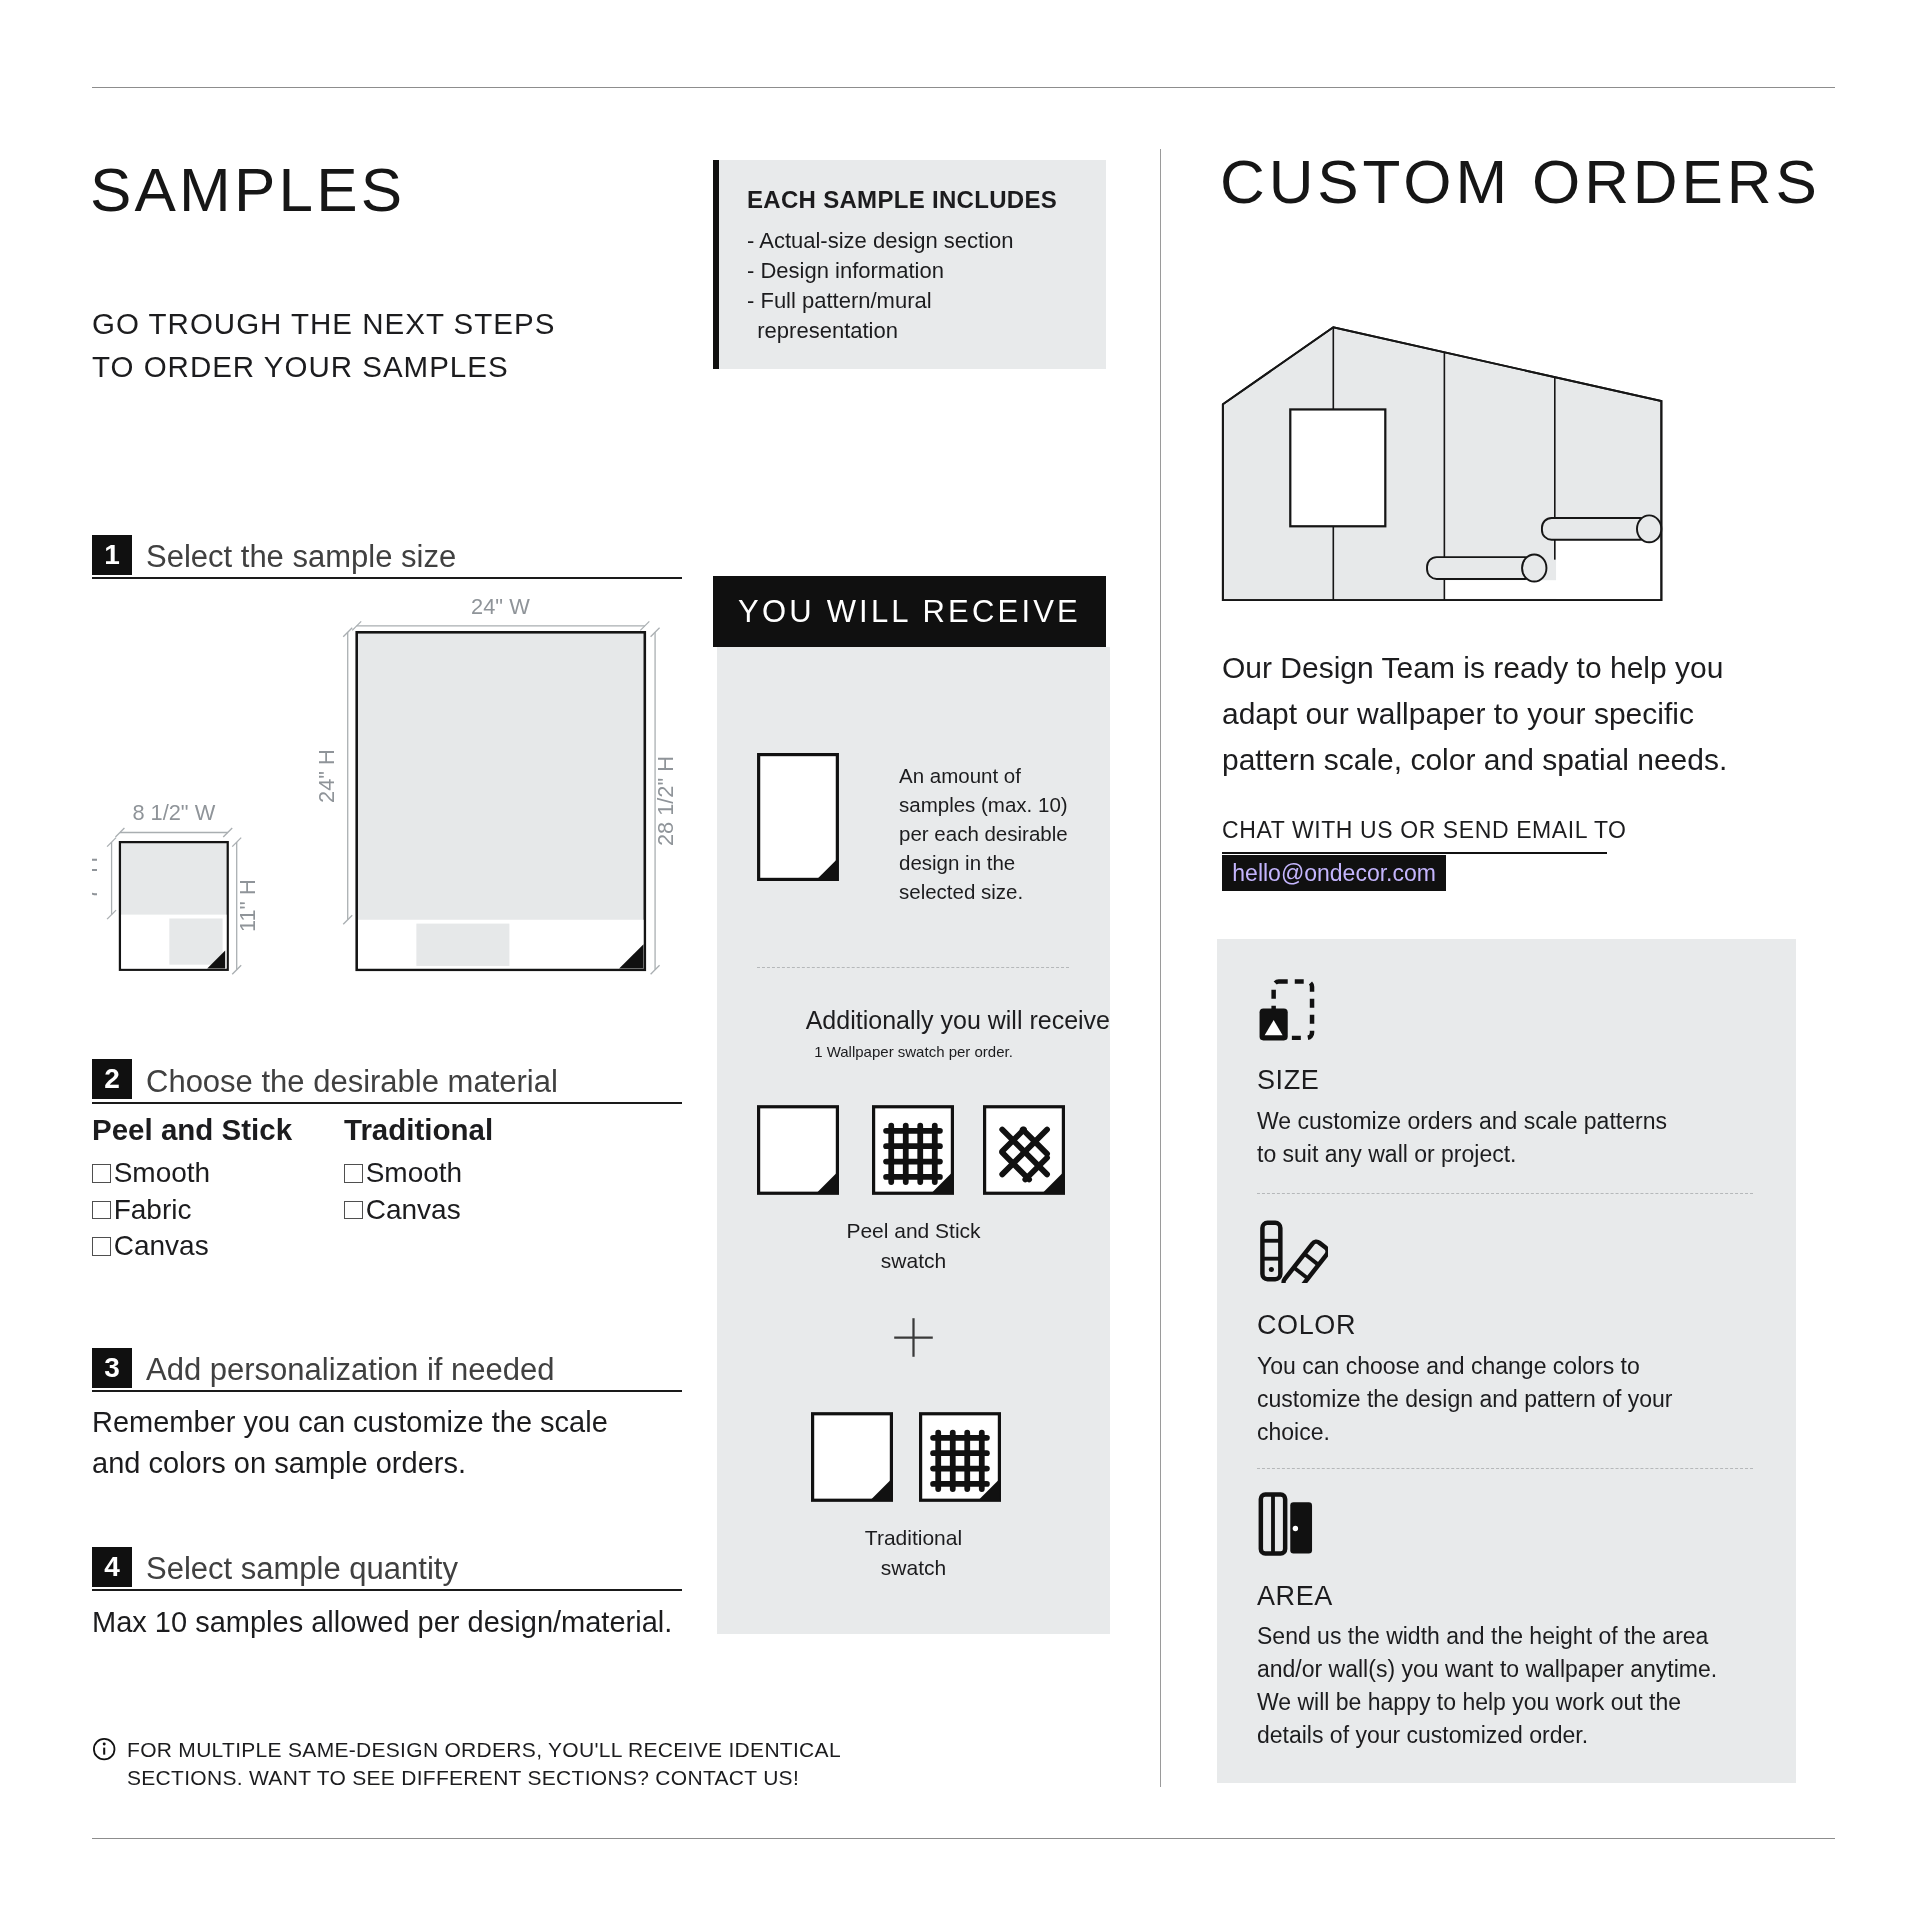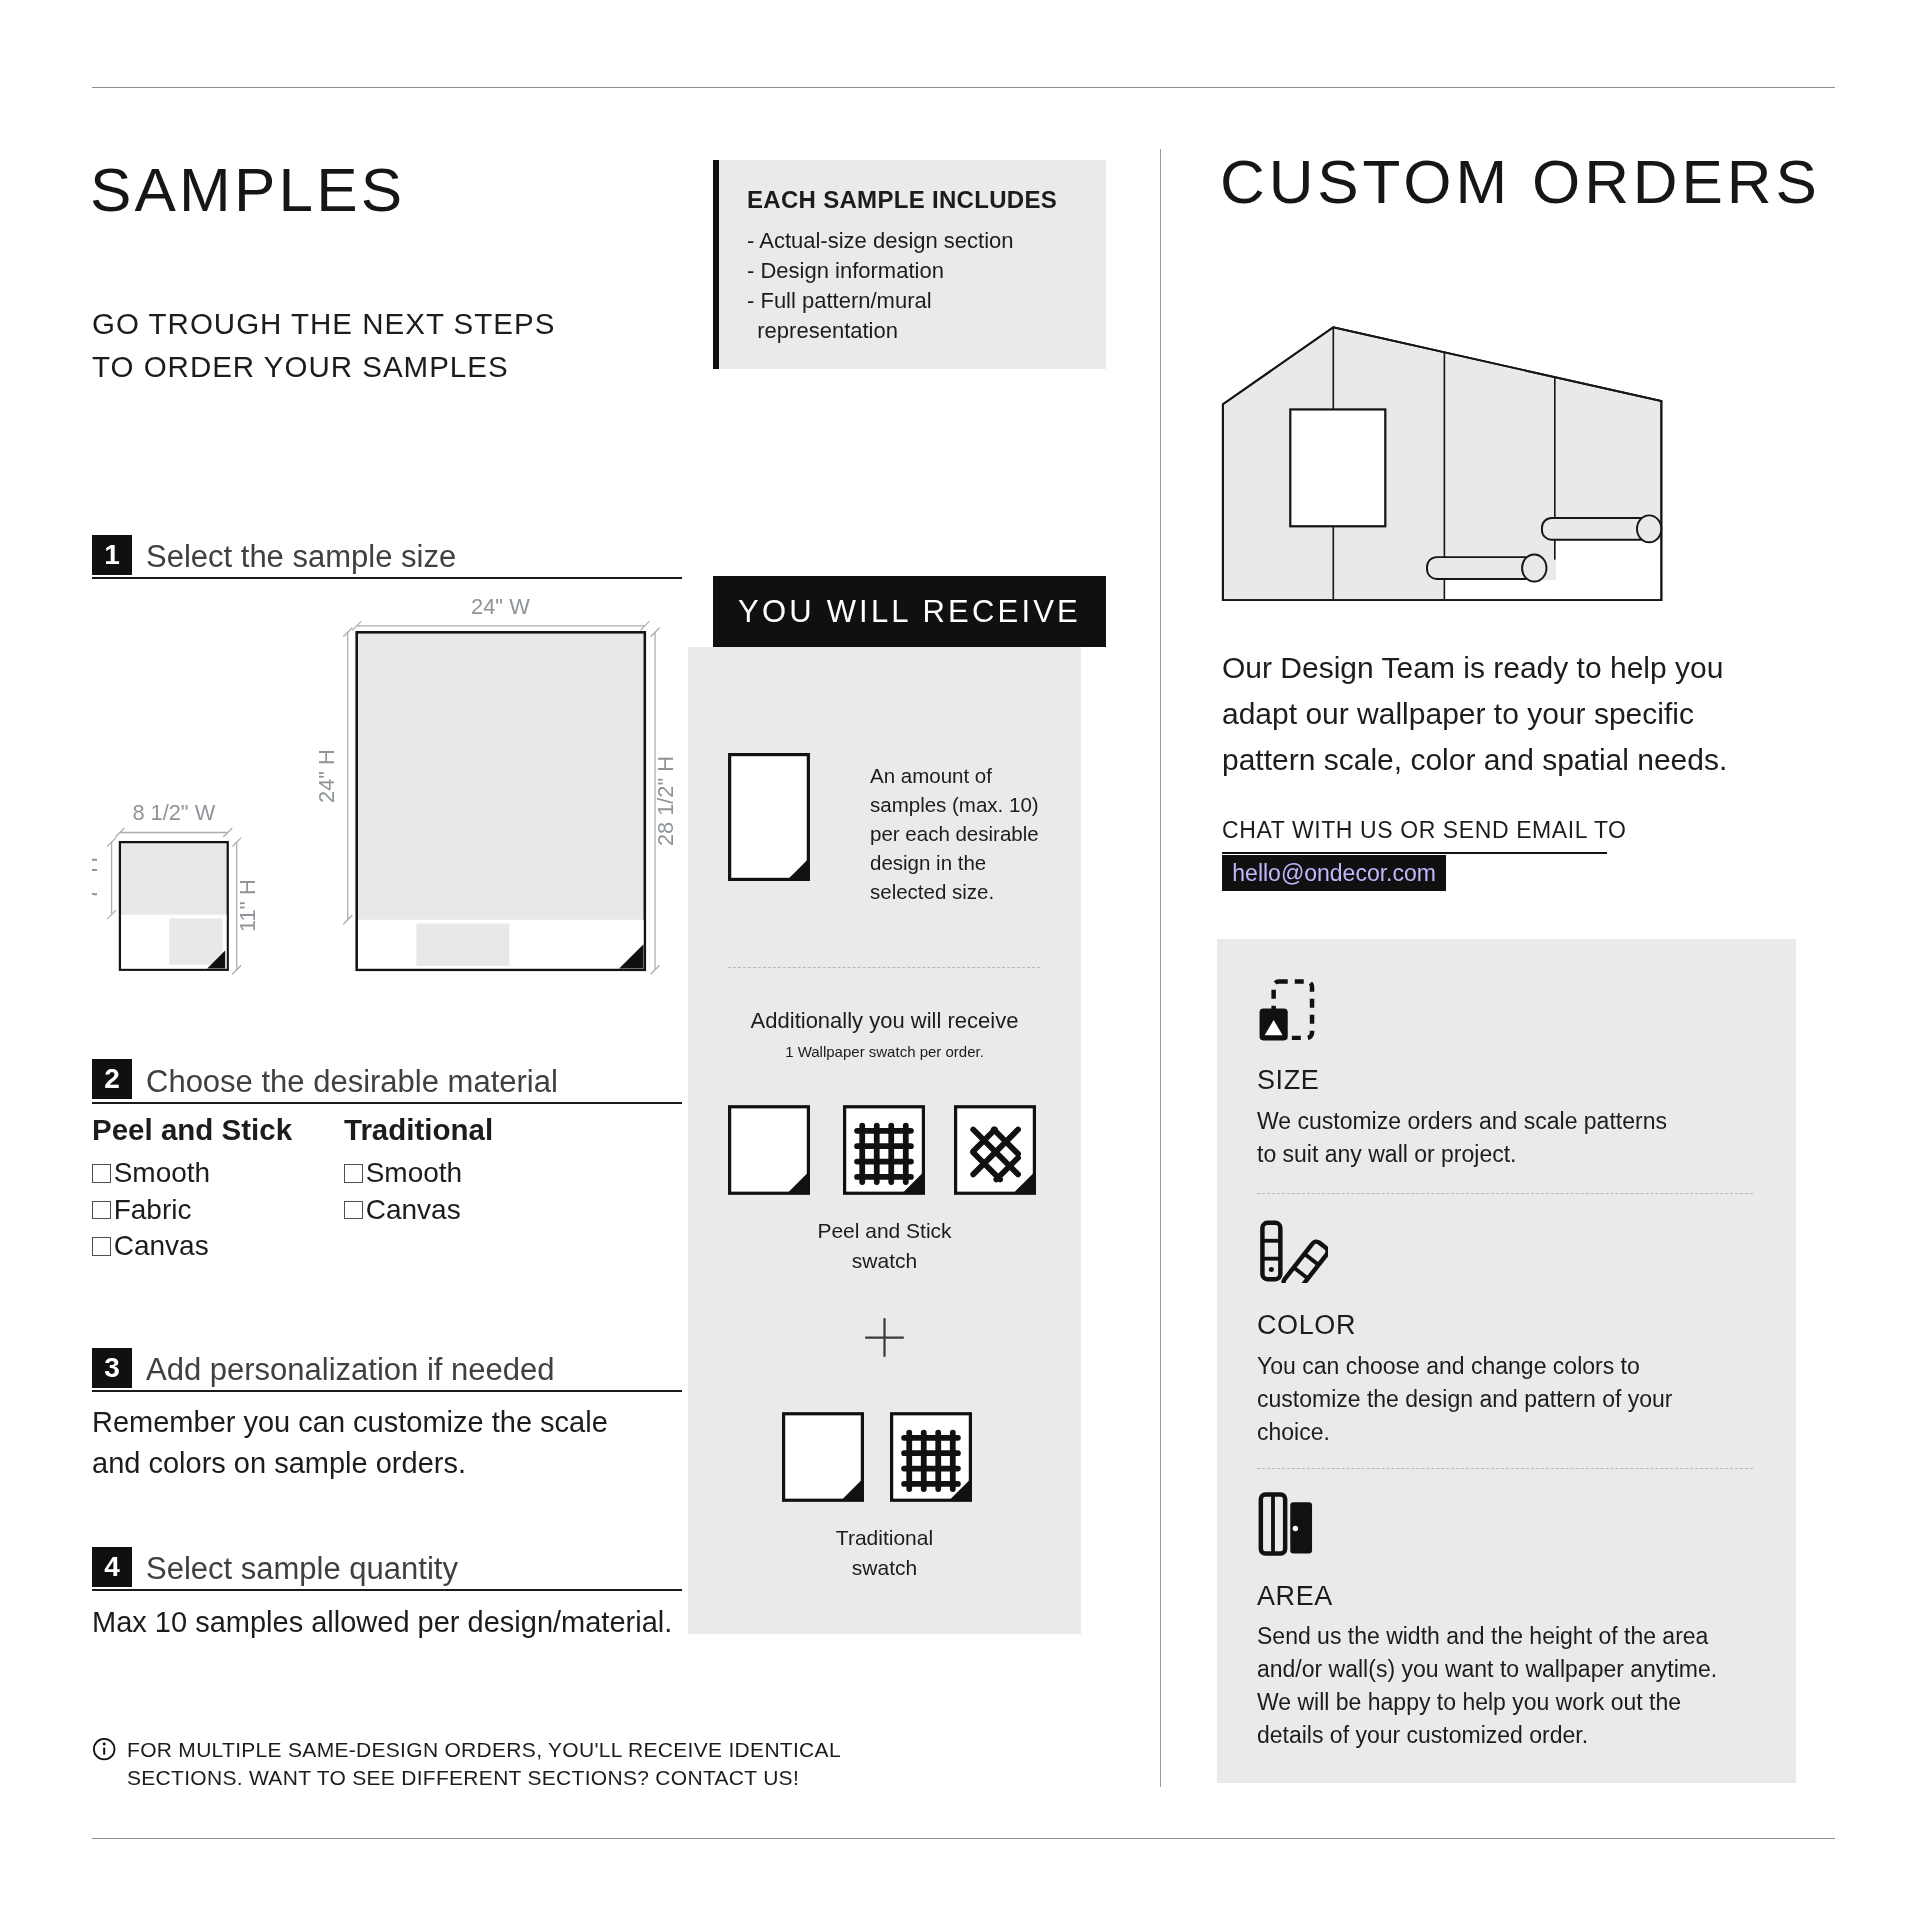--- a/index.html
+++ b/index.html
@@ -160,38 +160,38 @@
     <div class="abs" style="left:34px;top:66px;">
       <div class="inc-item">- Actual-size design section</div>
       <div class="inc-item">- Design information</div>
       <div class="inc-item">- Full pattern/mural</div>
       <div class="inc-item" style="margin-left:10.3px;">representation</div>
     </div>
   </div>
 
   <div class="abs blackhead" style="left:713px;top:576px;width:393px;height:71px;">YOU WILL RECEIVE</div>
 
-  <div class="abs graybox" style="left:688px;top:647px;width:393px;height:987px;">
+  <div class="abs graybox" style="left:717px;top:647px;width:393px;height:987px;">
 
     <svg class="abs" style="left:40px;top:106px;" width="82" height="128" viewBox="0 0 128 200">
       <rect x="2.5" y="2.5" width="123" height="195" fill="#ffffff" stroke="#111" stroke-width="5"></rect>
       <polygon points="125,166 125,197 94,197" fill="#111"></polygon>
     </svg>
     <div class="abs" style="left:182px;top:114px;">
       <div class="mid-text">An amount of</div>
       <div class="mid-text">samples (max. 10)</div>
       <div class="mid-text">per each desirable</div>
       <div class="mid-text">design in the</div>
       <div class="mid-text">selected size.</div>
     </div>
 
     <div class="abs dashed" style="left:40px;top:320px;width:312px;"></div>
 
     <div class="abs centered" style="left:0;top:358px;width:393px;">
-      <div class="mid-text" style="font-size:22px;line-height:31px;">Additionally you will receive</div>
+      <div class="mid-text" style="font-size:25px;line-height:31px;text-align:right;">Additionally you will receive</div>
       <div class="mid-text" style="font-size:15px;line-height:31px;">1 Wallpaper swatch per order.</div>
     </div>
 
     <svg class="abs" style="left:40px;top:458px;" width="82" height="90" viewBox="0 0 128 140">
       <rect x="2.5" y="2.5" width="123" height="135" fill="#fff" stroke="#111" stroke-width="5"></rect>
       <polygon points="125,105 125,137 93,137" fill="#111"></polygon>
     </svg>
     <svg class="abs" style="left:155px;top:458px;" width="82" height="90" viewBox="0 0 128 140">
       <rect x="2.5" y="2.5" width="123" height="135" fill="#fff" stroke="#111" stroke-width="5"></rect>
       <g stroke="#111" stroke-width="9" stroke-linecap="round">

